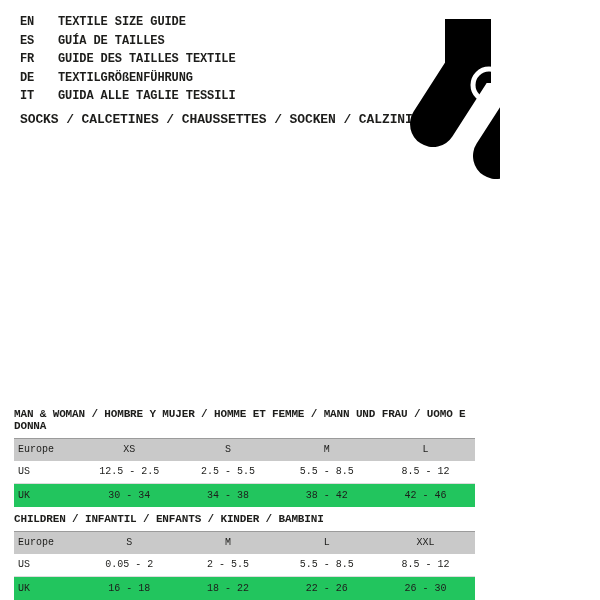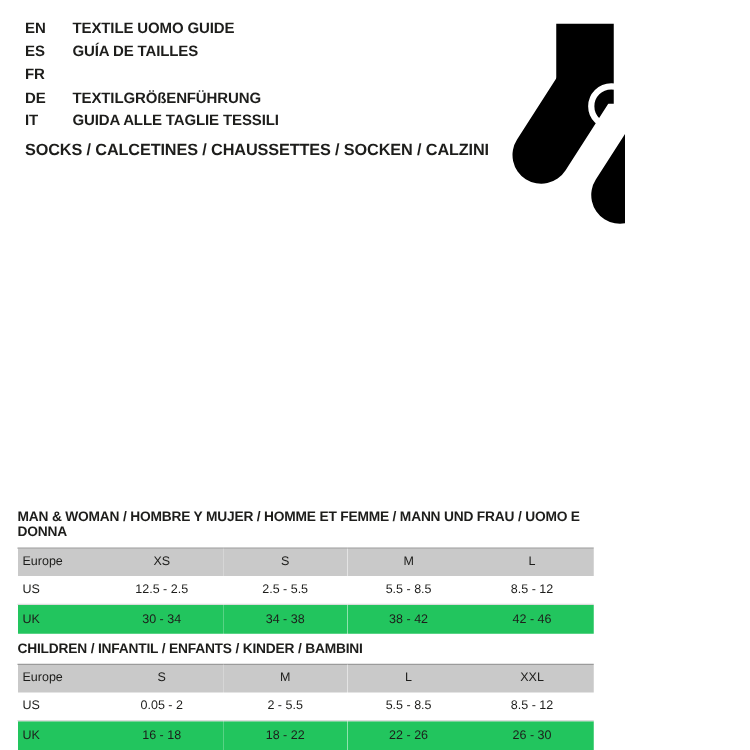--- a/index.html
+++ b/index.html
@@ -1,18 +1,18 @@
 <!DOCTYPE html>
 <html><head>
 <meta charset="utf-8">
 <style>
   html,body{margin:0;padding:0;background:#fff;}
   #page{
     position:relative;width:500px;height:600px;background:#ffffff;overflow:hidden;
-    font-family:Liberation Sans, sans-serif;color:#1d1d1b;
+    font-family:Liberation Mono, monospace;color:#1d1d1b;
   }
   
   .lang-list{position:absolute;left:20px;top:13px;}
   .lang-row{display:flex;line-height:18.6px;font-size:12px;font-weight:bold;letter-spacing:-0.1px;}
   .lang-code{width:38px;}
   
   .category-heading{
     position:absolute;left:20px;top:112px;font-size:13px;font-weight:bold;letter-spacing:-0.1px;
   }
   
@@ -37,28 +37,29 @@
   col.region-col{width:66px;}
 </style>
 </head>
 <body>
 
 <div id="page">
 
   <div class="lang-list">
     <div class="lang-row">
       <span class="lang-code">EN</span>
-      <span class="lang-label">TEXTILE UOMO GUIDE</span>
+      <span class="lang-label">TEXTILE SIZE GUIDE</span>
     </div>
     <div class="lang-row">
       <span class="lang-code">ES</span>
       <span class="lang-label">GUÍA DE TAILLES</span>
     </div>
     <div class="lang-row">
       <span class="lang-code">FR</span>
+      <span class="lang-label">GUIDE DES TAILLES TEXTILE</span>
     </div>
     <div class="lang-row">
       <span class="lang-code">DE</span>
       <span class="lang-label">TEXTILGRÖßENFÜHRUNG</span>
     </div>
     <div class="lang-row">
       <span class="lang-code">IT</span>
       <span class="lang-label">GUIDA ALLE TAGLIE TESSILI</span>
     </div>
   </div>

